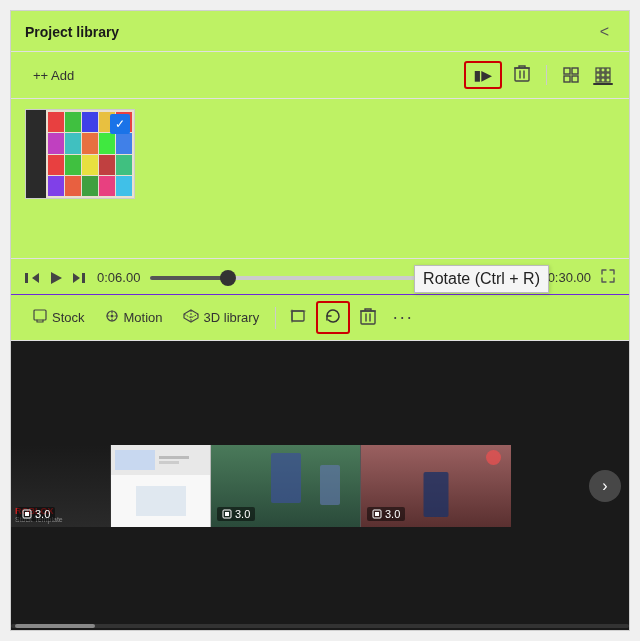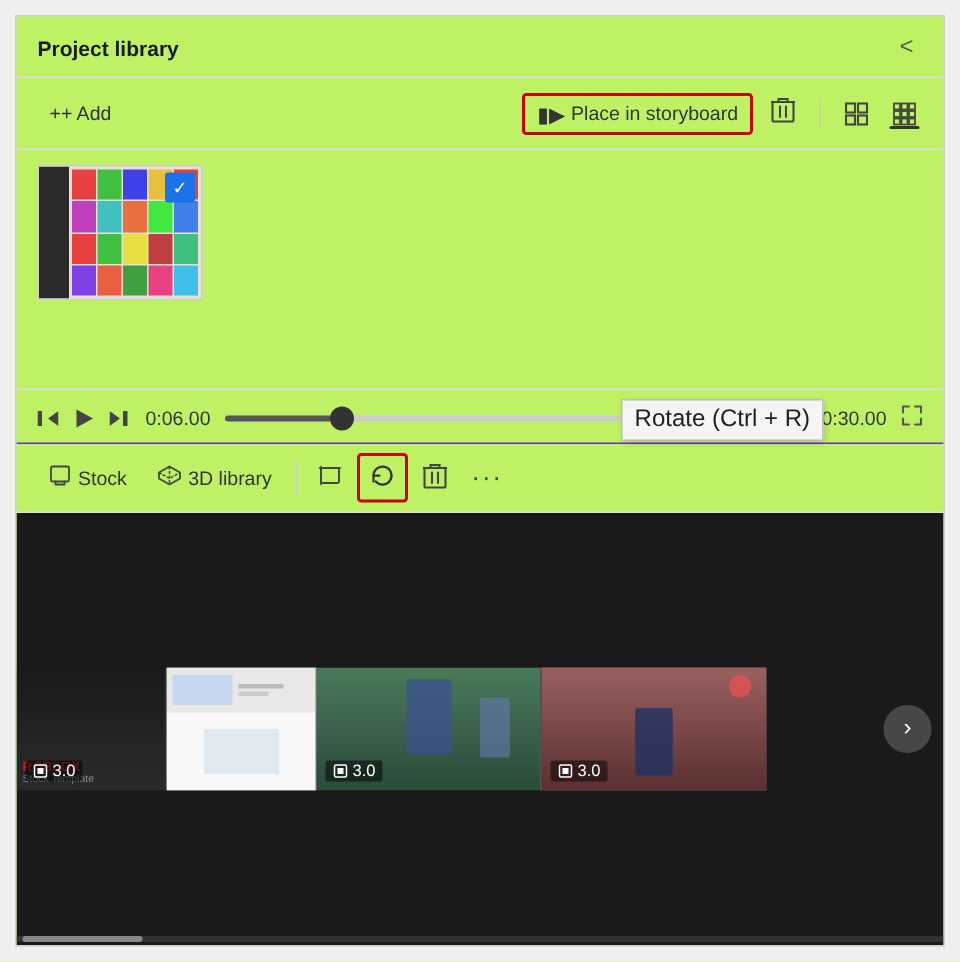--- a/index.html
+++ b/index.html
@@ -268,21 +268,20 @@
   </div>
 
   <div class="toolbar">
     <div class="toolbar-btn">
       <span>+</span>
       <span style="margin-left:-4px;text-align:right;">+ Add</span>
     </div>
     <div class="toolbar-spacer"></div>
     <div class="toolbar-btn outlined-red">
       <span style="font-size:14px;">▮▶</span>
-      <span>Place in storyboard</span>
     </div>
     <div class="toolbar-icon-btn">
       <span>
         <svg width="16" height="18" viewBox="0 0 16 18" fill="none">
           <rect x="1" y="4" width="14" height="13" rx="1" stroke="#444" stroke-width="1.4" fill="none"></rect>
           <path d="M6 7v7M10 7v7" stroke="#444" stroke-width="1.4" stroke-linecap="round"></path>
           <path d="M0 4h16" stroke="#444" stroke-width="1.4"></path>
           <path d="M5 4V2h6v2" stroke="#444" stroke-width="1.4" fill="none"></path>
         </svg>
       </span>
@@ -384,20 +383,30 @@
     <div class="edit-btn">
       <span>
         <svg width="14" height="14" viewBox="0 0 14 14" fill="none">
           <rect x="1" y="1" width="12" height="10" rx="1" stroke="#444" stroke-width="1.2" fill="none"></rect>
           <path d="M4 11v2M10 11v2M4 13h6" stroke="#444" stroke-width="1.2" stroke-linecap="round"></path>
         </svg>
       </span>
       <span>Stock</span>
     </div>
 
+    <div class="edit-btn">
+      <span>
+        <svg width="14" height="14" viewBox="0 0 14 14" fill="none">
+          <circle cx="7" cy="7" r="5" stroke="#444" stroke-width="1.2" fill="none"></circle>
+          <circle cx="7" cy="7" r="1.5" fill="#444"></circle>
+          <path d="M7 2v2M7 10v2M2 7h2M10 7h2" stroke="#444" stroke-width="1.2" stroke-linecap="round"></path>
+        </svg>
+      </span>
+      <span>Motion</span>
+    </div>
 
     <div class="edit-btn">
       <span>
         <svg width="16" height="14" viewBox="0 0 16 14" fill="none">
           <path d="M8 1L15 5v4L8 13L1 9V5L8 1Z" stroke="#444" stroke-width="1.2" fill="none"></path>
           <path d="M8 1v12M1 5l7 4 7-4" stroke="#444" stroke-width="1.0" stroke-dasharray="2,1"></path>
         </svg>
       </span>
       <span>3D library</span>
     </div>

